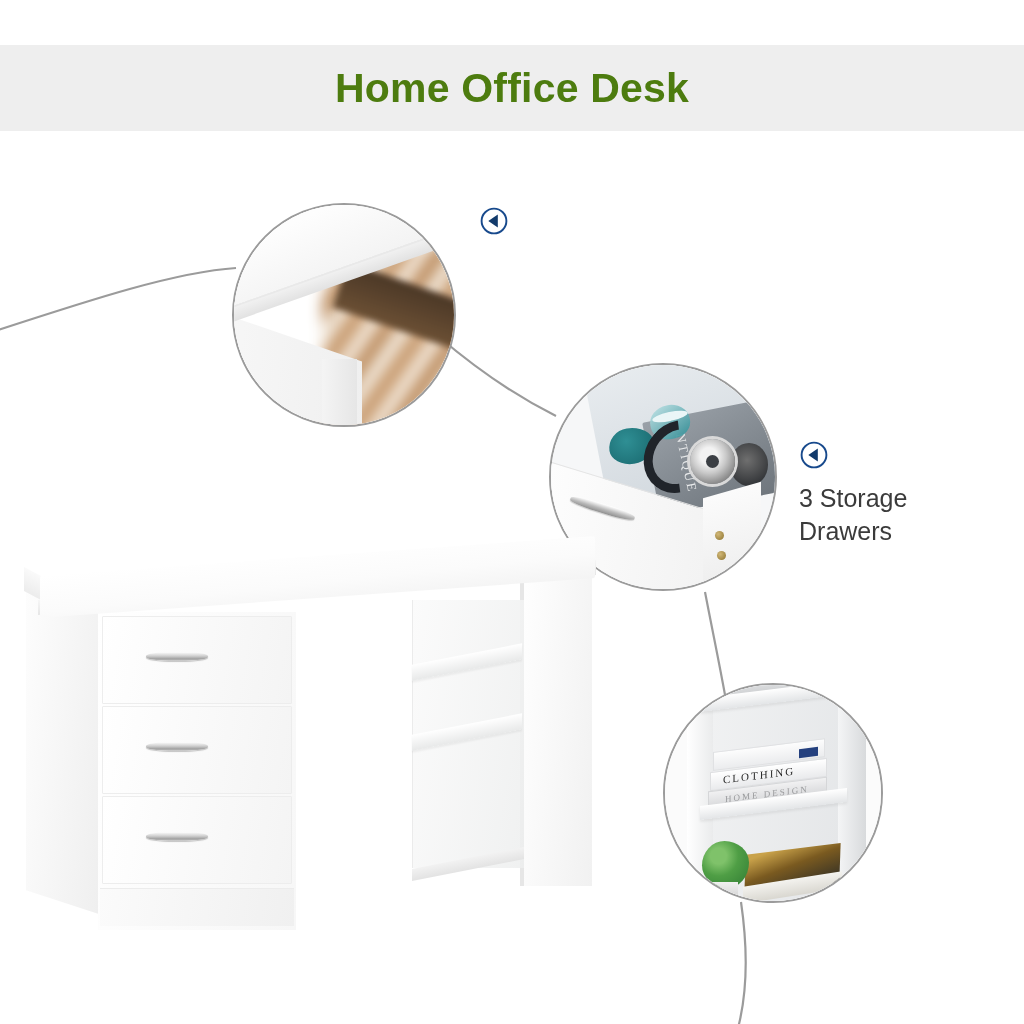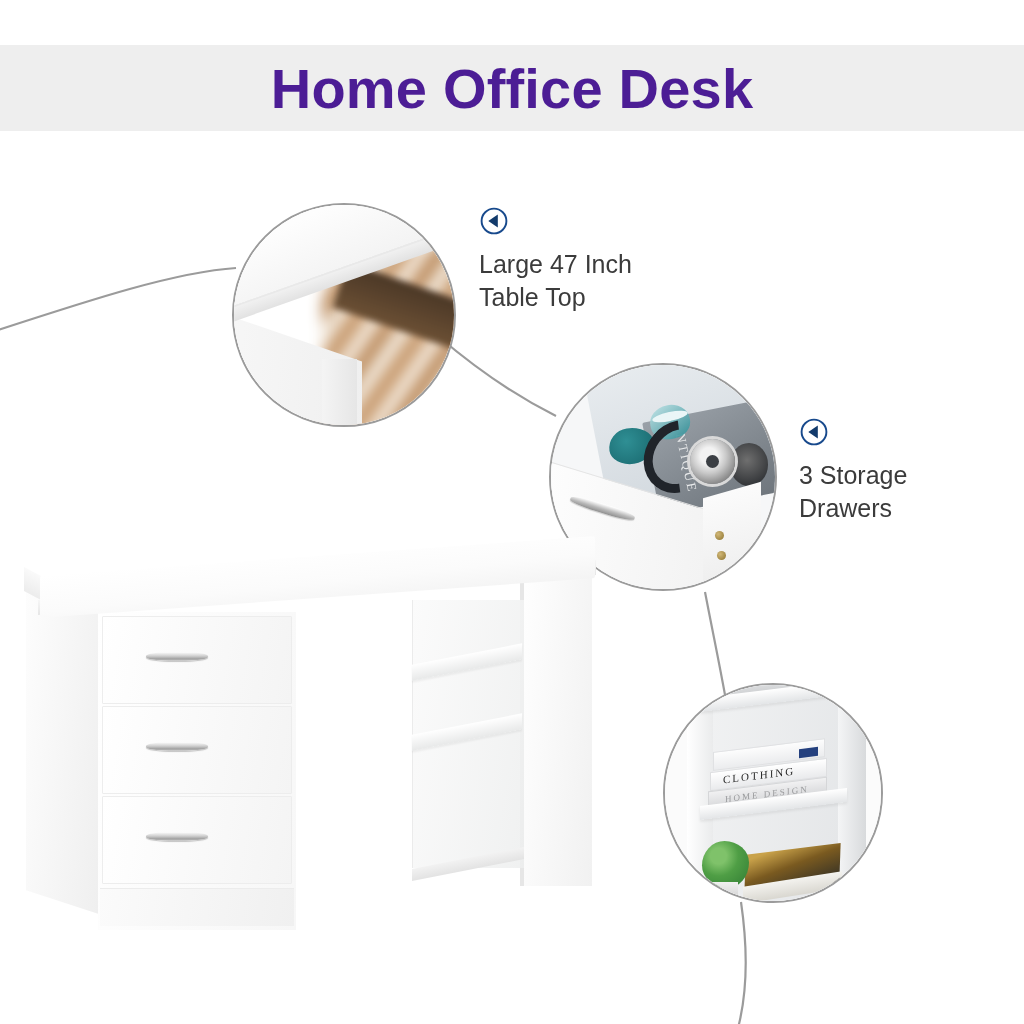--- a/index.html
+++ b/index.html
@@ -12,22 +12,22 @@
   #stage { position: relative; width: 1024px; height: 1024px; background: #fff; }
 
   
   .header-band {
     position: absolute; left: 0; top: 45px;
     width: 1024px; height: 86px;
     background: #eeeeee;
     display: flex; align-items: center; justify-content: center;
   }
   .header-title {
-    font-size: 56px; font-weight: 700; letter-spacing: .2px;
-    color: #4c1d95; white-space: nowrap;
+    font-size: 41px; font-weight: 700; letter-spacing: .2px;
+    color: #4d7c0f; white-space: nowrap;
   }
 
   
   .wires { position: absolute; left: 0; top: 0; width: 1024px; height: 1024px; }
 
   
   .bubble {
     position: absolute; border-radius: 50%;
     border: 2px solid #9b9b9b;
     overflow: hidden; background: #fff;
@@ -382,25 +382,23 @@
       <div class="b3-plant"></div>
       <div class="b3-pot"></div>
     </div>
   </div>
 
   <div class="callout" style="left:479px; top:206px;">
     <svg class="arrow-icon" width="30" height="30" viewBox="0 0 30 30">
       <circle cx="15" cy="15" r="12.4" fill="#ffffff" stroke="#17498c" stroke-width="1.9"></circle>
       <path d="M 18.8 8.6 L 18.8 21.4 L 9.3 15 Z" fill="#123a6b"></path>
     </svg>
-    <div class="ctext">Large 47 Inch
-Table Top</div>
-  </div>
-
-  <div class="callout" style="left:799px; top:417px;">
+  </div>
+
+  <div class="callout" style="left:799px; top:440px;">
     <svg class="arrow-icon" width="30" height="30" viewBox="0 0 30 30">
       <circle cx="15" cy="15" r="12.4" fill="#ffffff" stroke="#17498c" stroke-width="1.9"></circle>
       <path d="M 18.8 8.6 L 18.8 21.4 L 9.3 15 Z" fill="#123a6b"></path>
     </svg>
     <div class="ctext">3 Storage
 Drawers</div>
   </div>
 
 
   <div class="desk" style="left:14px; top:528px; width:600px; height:420px;">

